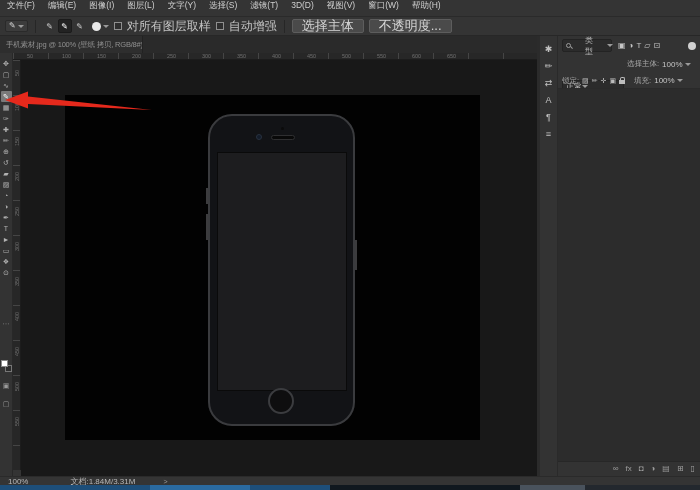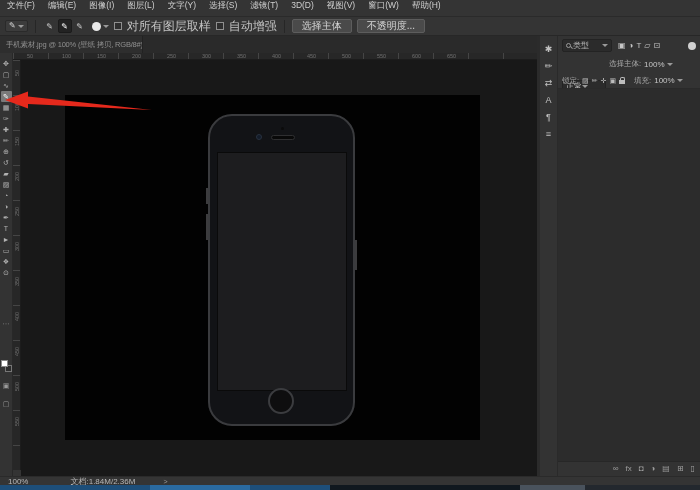--- a/index.html
+++ b/index.html
@@ -23,21 +23,21 @@
   .chev { width:0; height:0; border-left:3px solid transparent; border-right:3px solid transparent; border-top:3px solid #9a9a9a; display:inline-block; }
   .vsep { width:1px; height:13px; background:#262626; margin:0 2px; }
   .mode-btn { width:14px; height:14px; display:flex; align-items:center; justify-content:center;
     color:#c9c9c9; font-size:8px; border-radius:2px; }
   .mode-btn.active { background:#232323; border:1px solid #1b1b1b; color:#fff; }
   .brush-ind { display:flex; align-items:center; gap:2px; }
   .brush-circle { width:9px; height:9px; border-radius:50%; background:#e8e8e8; }
   .checkbox { width:8px; height:8px; border:1px solid #8f8f8f; background:#2e2e2e; display:inline-block; }
   .opt-label { color:#c3c3c3; font-size:12px; white-space:nowrap; }
   .opt-btn { height:14px; line-height:12px; padding:0 9px; background:#4a4a4a; border:1px solid #5d5d5d;
-    border-radius:2px; font-size:10px; color:#d6d6d6; white-space:nowrap; }
+    border-radius:2px; font-size:13px; color:#d6d6d6; white-space:nowrap; }
   
   .tab-bar { position:absolute; left:0; top:36px; width:538px; height:17px; background:#2a2a2a;
     display:flex; align-items:stretch; }
   .doc-tab { display:flex; align-items:center; gap:4px; padding:0 6px; font-size:7.5px;
     letter-spacing:-0.2px; white-space:nowrap; overflow:hidden; border-right:1px solid #222; }
   .doc-tab .close { color:#8a8a8a; font-size:8px; }
   .doc-tab.inactive { background:#2e2e2e; color:#909090; max-width:143px; }
   .doc-tab.active-tab { background:#414141; color:#e2e2e2; max-width:150px; }
   
   .toolbar { position:absolute; left:0; top:53px; width:13px; bottom:14px; background:#333;
@@ -88,29 +88,29 @@
     border-right:1px solid #2a2a2a; display:flex; flex-direction:column; align-items:center; padding-top:9px; gap:8px; }
   .dock-icon { font-size:9px; color:#c2c2c2; line-height:1; }
   
   .panel { position:absolute; left:558px; top:36px; width:142px; bottom:14px; background:#333;
     display:flex; flex-direction:column; font-size:8px; }
   .panel-tabbar { height:17px; background:#2a2a2a; flex:none; }
   .panel-tab { display:inline-flex; align-items:center; height:17px; padding:0 10px;
     background:#404040; color:#d8d8d8; font-size:8.5px; }
   .filter-row { height:19px; flex:none; display:flex; align-items:center; gap:3px; padding:0 4px; }
   .type-select { width:50px; height:13px; background:#2b2b2b; border:1px solid #232323; border-radius:2px;
-    display:flex; align-items:center; gap:2px; padding:0 3px; color:#b5b5b5; }
+    display:flex; align-items:center; gap:14px; padding:0 3px; color:#b5b5b5; }
   .mini-search { position:relative; width:5px; height:5px; border:1px solid #9a9a9a; border-radius:50%; flex:none;}
   .mini-search::after { content:''; position:absolute; left:3px; top:3px; width:3px; height:1px;
     background:#9a9a9a; transform:rotate(45deg); }
   .filter-icons { display:flex; gap:3px; margin-left:3px; }
   .f-icon { font-size:8px; color:#c5c5c5; line-height:1; }
   .filter-toggle { margin-left:auto; width:8px; height:8px; border-radius:50%; background:#d0d0d0; }
   .blend-row { height:18px; flex:none; display:flex; align-items:center; gap:3px; padding:0 4px; }
-  .blend-select { width:44px; height:13px; background:#2b2b2b; border:1px solid #232323; border-radius:2px;
+  .blend-select { width:62px; height:13px; background:#2b2b2b; border:1px solid #232323; border-radius:2px;
     display:flex; align-items:center; padding:0 3px; color:#c5c5c5;margin-top:44px; }
   .small-label { color:#a8a8a8; font-size:7.5px; white-space:nowrap; }
   .val-box { display:flex; align-items:center; gap:2px; color:#c5c5c5; }
   .lock-row { height:16px; flex:none; display:flex; align-items:center; gap:3px; padding:0 4px;
     border-bottom:1px solid #2a2a2a; }
   .l-icon { font-size:7px; color:#bdbdbd; line-height:1; }
   .mini-lock { position:relative; width:6px; height:4px; background:#bdbdbd; margin-top:3px; flex:none;}
   .mini-lock::before { content:''; position:absolute; left:1px; top:-3px; width:3px; height:3px;
     border:1px solid #bdbdbd; border-bottom:none; border-radius:2px 2px 0 0; }
   .layer-row { height:31px; flex:none; background:#404040; border-bottom:1px solid #262626;
@@ -321,21 +321,21 @@
         <span class="pb-icon noital">◘</span>
         <span class="pb-icon noital">◑</span>
         <span class="pb-icon noital">▤</span>
         <span class="pb-icon noital">⊞</span>
         <span class="pb-icon noital">▯</span>
       </div>
   </div>
 
   <div class="status-bar">
     <span class="status-zoom">100%</span>
-    <span class="status-doc">文档:1.84M/2.36M</span>
+    <span class="status-doc">文档:1.84M/3.31M</span>
     <span class="status-chev">&gt;</span>
   </div>
 
   <div class="sliver sl1"></div>
   <div class="sliver sl1b"></div>
   <div class="sliver sl2"></div>
   <div class="sliver sl3"></div>
   <div class="sliver sl4"></div>
 
 </div>

